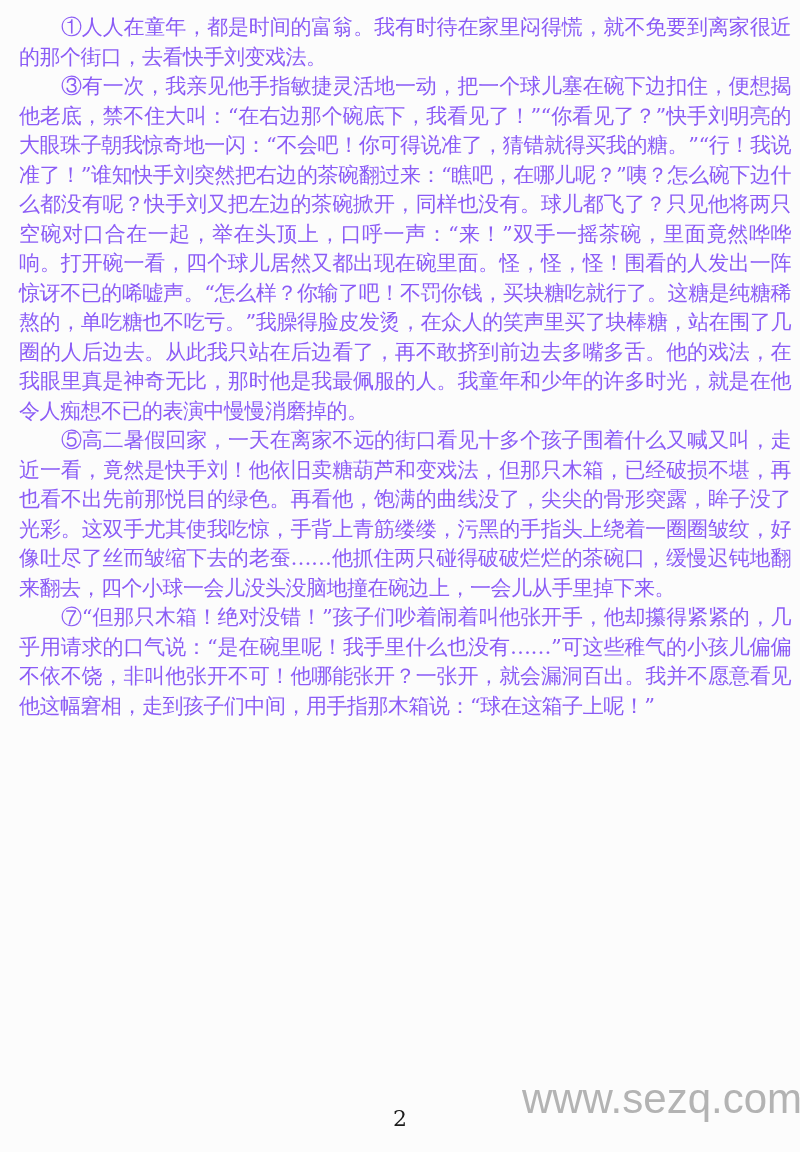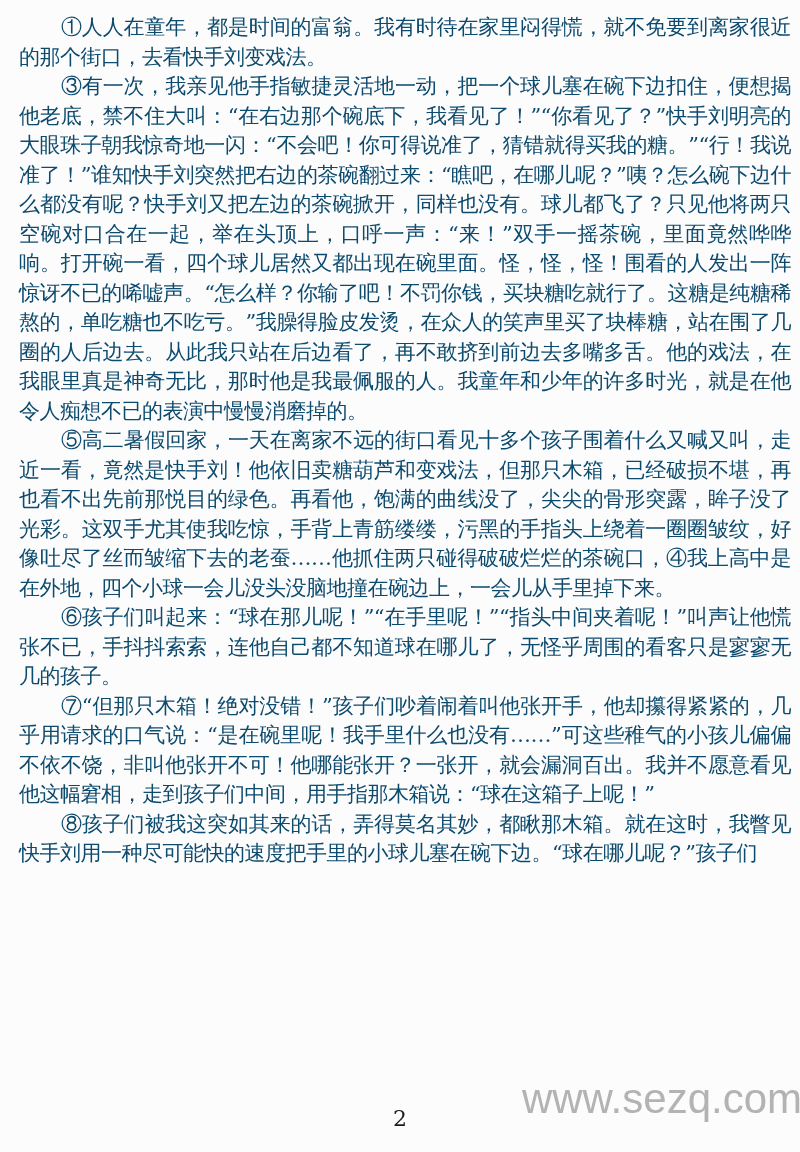--- a/index.html
+++ b/index.html
@@ -24,21 +24,21 @@
     z-index: 2;
   }
   .content p {
     margin: 0;
     padding: 0;
     text-indent: 2em;
     text-align: justify;
     font-size: 21px;
     line-height: 29.5px;
     letter-spacing: -0.5px;
-    color: #0c4a6e;
+    color: #8b5cf6;
   }
   .watermark {
     position: absolute;
     right: -2px;
     top: 1078px;
     z-index: 1;
     font-family: "Liberation Sans", "DejaVu Sans", sans-serif;
     font-size: 42px;
     line-height: 1;
     color: #b3b3b3;
@@ -58,21 +58,19 @@
 </head>
 <body>
 
 <div class="page">
 
   <div class="watermark">www.sezq.com</div>
 
   <div class="content">
     <p>①人人在童年，都是时间的富翁。我有时待在家里闷得慌，就不免要到离家很近的那个街口，去看快手刘变戏法。</p>
     <p>③有一次，我亲见他手指敏捷灵活地一动，把一个球儿塞在碗下边扣住，便想揭他老底，禁不住大叫：“在右边那个碗底下，我看见了！”“你看见了？”快手刘明亮的大眼珠子朝我惊奇地一闪：“不会吧！你可得说准了，猜错就得买我的糖。”“行！我说准了！”谁知快手刘突然把右边的茶碗翻过来：“瞧吧，在哪儿呢？”咦？怎么碗下边什么都没有呢？快手刘又把左边的茶碗掀开，同样也没有。球儿都飞了？只见他将两只空碗对口合在一起，举在头顶上，口呼一声：“来！”双手一摇茶碗，里面竟然哗哗响。打开碗一看，四个球儿居然又都出现在碗里面。怪，怪，怪！围看的人发出一阵惊讶不已的唏嘘声。“怎么样？你输了吧！不罚你钱，买块糖吃就行了。这糖是纯糖稀熬的，单吃糖也不吃亏。”我臊得脸皮发烫，在众人的笑声里买了块棒糖，站在围了几圈的人后边去。从此我只站在后边看了，再不敢挤到前边去多嘴多舌。他的戏法，在我眼里真是神奇无比，那时他是我最佩服的人。我童年和少年的许多时光，就是在他令人痴想不已的表演中慢慢消磨掉的。</p>
-    <p>⑤高二暑假回家，一天在离家不远的街口看见十多个孩子围着什么又喊又叫，走近一看，竟然是快手刘！他依旧卖糖葫芦和变戏法，但那只木箱，已经破损不堪，再也看不出先前那悦目的绿色。再看他，饱满的曲线没了，尖尖的骨形突露，眸子没了光彩。这双手尤其使我吃惊，手背上青筋缕缕，污黑的手指头上绕着一圈圈皱纹，好像吐尽了丝而皱缩下去的老蚕……他抓住两只碰得破破烂烂的茶碗口，④我上高中是在外地，四个小球一会儿没头没脑地撞在碗边上，一会儿从手里掉下来。</p>
-    <p>⑥孩子们叫起来：“球在那儿呢！”“在手里呢！”“指头中间夹着呢！”叫声让他慌张不已，手抖抖索索，连他自己都不知道球在哪儿了，无怪乎周围的看客只是寥寥无几的孩子。</p>
+    <p>⑤高二暑假回家，一天在离家不远的街口看见十多个孩子围着什么又喊又叫，走近一看，竟然是快手刘！他依旧卖糖葫芦和变戏法，但那只木箱，已经破损不堪，再也看不出先前那悦目的绿色。再看他，饱满的曲线没了，尖尖的骨形突露，眸子没了光彩。这双手尤其使我吃惊，手背上青筋缕缕，污黑的手指头上绕着一圈圈皱纹，好像吐尽了丝而皱缩下去的老蚕……他抓住两只碰得破破烂烂的茶碗口，缓慢迟钝地翻来翻去，四个小球一会儿没头没脑地撞在碗边上，一会儿从手里掉下来。</p>
     <p>⑦“但那只木箱！绝对没错！”孩子们吵着闹着叫他张开手，他却攥得紧紧的，几乎用请求的口气说：“是在碗里呢！我手里什么也没有……”可这些稚气的小孩儿偏偏不依不饶，非叫他张开不可！他哪能张开？一张开，就会漏洞百出。我并不愿意看见他这幅窘相，走到孩子们中间，用手指那木箱说：“球在这箱子上呢！”</p>
-    <p>⑧孩子们被我这突如其来的话，弄得莫名其妙，都瞅那木箱。就在这时，我瞥见快手刘用一种尽可能快的速度把手里的小球儿塞在碗下边。“球在哪儿呢？”孩子们</p>
   </div>
 
   <div class="page-number">2</div>
 
 </div>
 
 </body></html>

